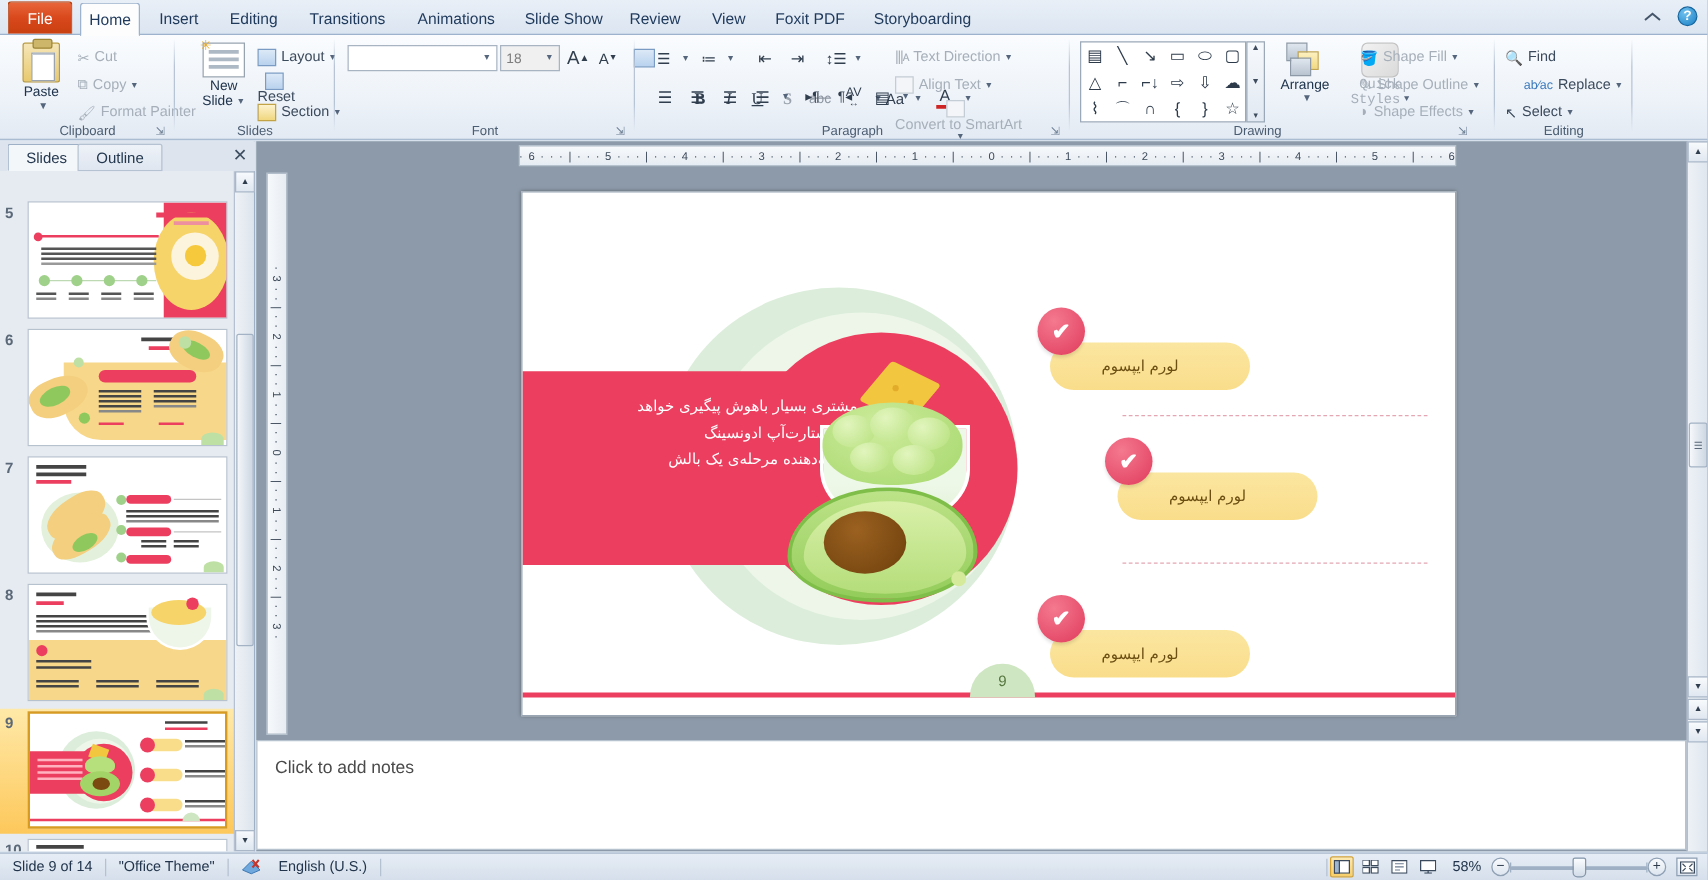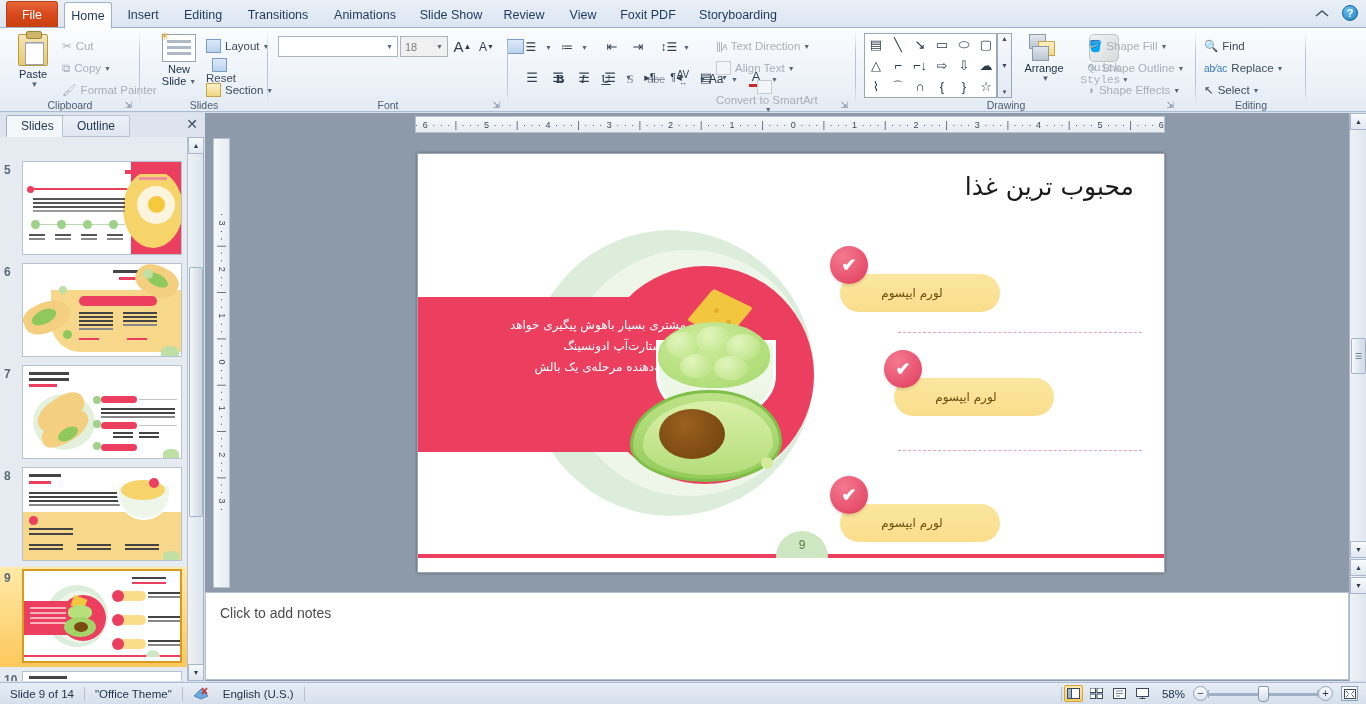--- a/index.html
+++ b/index.html
@@ -532,20 +532,21 @@
         <span class="miniicon" style="border-color:#c4ccd5;background:#f3f5f8;"></span>
         <span>Align Text</span>
         <span class="caret">▼</span>
       </div>
       <div class="smallbtn dim" style="left:208px;top:52px;flex-direction:column;">
         <span class="miniicon" style="border-color:#c4ccd5;background:#f3f5f8;"></span>
         <span>Convert to SmartArt</span>
         <span class="caret">▼</span>
       </div>
 
+      <div class="glabel">Paragraph</div>
       <div class="dlg" style="right:8px;">⇲</div>
       <div class="gsep"></div>
     </div>
 
     <div class="grp" style="left:856px;width:340px;">
       <div class="shapegrid" style="left:8px;top:5px;width:133px;height:65px;">
         <span>▤</span>
         <span>╲</span>
         <span>↘</span>
         <span>▭</span>
@@ -607,21 +608,21 @@
       <div class="glabel" style="left:0;width:300px;">Drawing</div>
       <div class="dlg" style="right:22px;">⇲</div>
       <div class="gsep"></div>
     </div>
 
     <div class="grp" style="left:1196px;width:110px;">
       <div class="smallbtn" style="left:8px;top:8px;">
         <span class="ico" style="color:#2f6fb5;">🔍</span>
         <span>Find</span>
       </div>
-      <div class="smallbtn" style="left:8px;top:30px;justify-content:space-between;">
+      <div class="smallbtn" style="left:23px;top:30px;justify-content:space-between;">
         <span class="ico" style="color:#3c7bbd;font-size:10px;">ab⁄ac</span>
         <span>Replace</span>
         <span class="caret">▼</span>
       </div>
       <div class="smallbtn" style="left:8px;top:52px;">
         <span class="ico">↖</span>
         <span>Select</span>
         <span class="caret">▼</span>
       </div>
       <div class="glabel">Editing</div>
@@ -765,21 +766,20 @@
 
   <div class="editarea">
 
     <div class="ruler-h">· | · · · 6 · · · | · · · 5 · · · | · · · 4 · · · | · · · 3 · · · | · · · 2 · · · | · · · 1 · · · | · · · 0 · · · | · · · 1 · · · | · · · 2 · · · | · · · 3 · · · | · · · 4 · · · | · · · 5 · · · | · · · 6 · · · |</div>
     <div class="ruler-v">
         <span>· 3 · · | · · 2 · · | · · 1 · · | · · 0 · · | · · 1 · · | · · 2 · · | · · 3 ·</span>
       </div>
 
     <div class="slidecanvas">
 
-      <div class="s-title">محبوب ترین غذا</div>
 
       <div class="greencircle-lg"></div>
       <div class="greencircle-sm"></div>
       <div class="redcircle"></div>
 
       <div class="redpanel">
         <div class="rp-text">مشتری بسیار باهوش پیگیری خواهد شد  استارت‌آپ ادونسینگ توسعه‌دهنده مرحله‌ی یک بالش بزرگ</div>
       </div>
 
       <div class="art">

